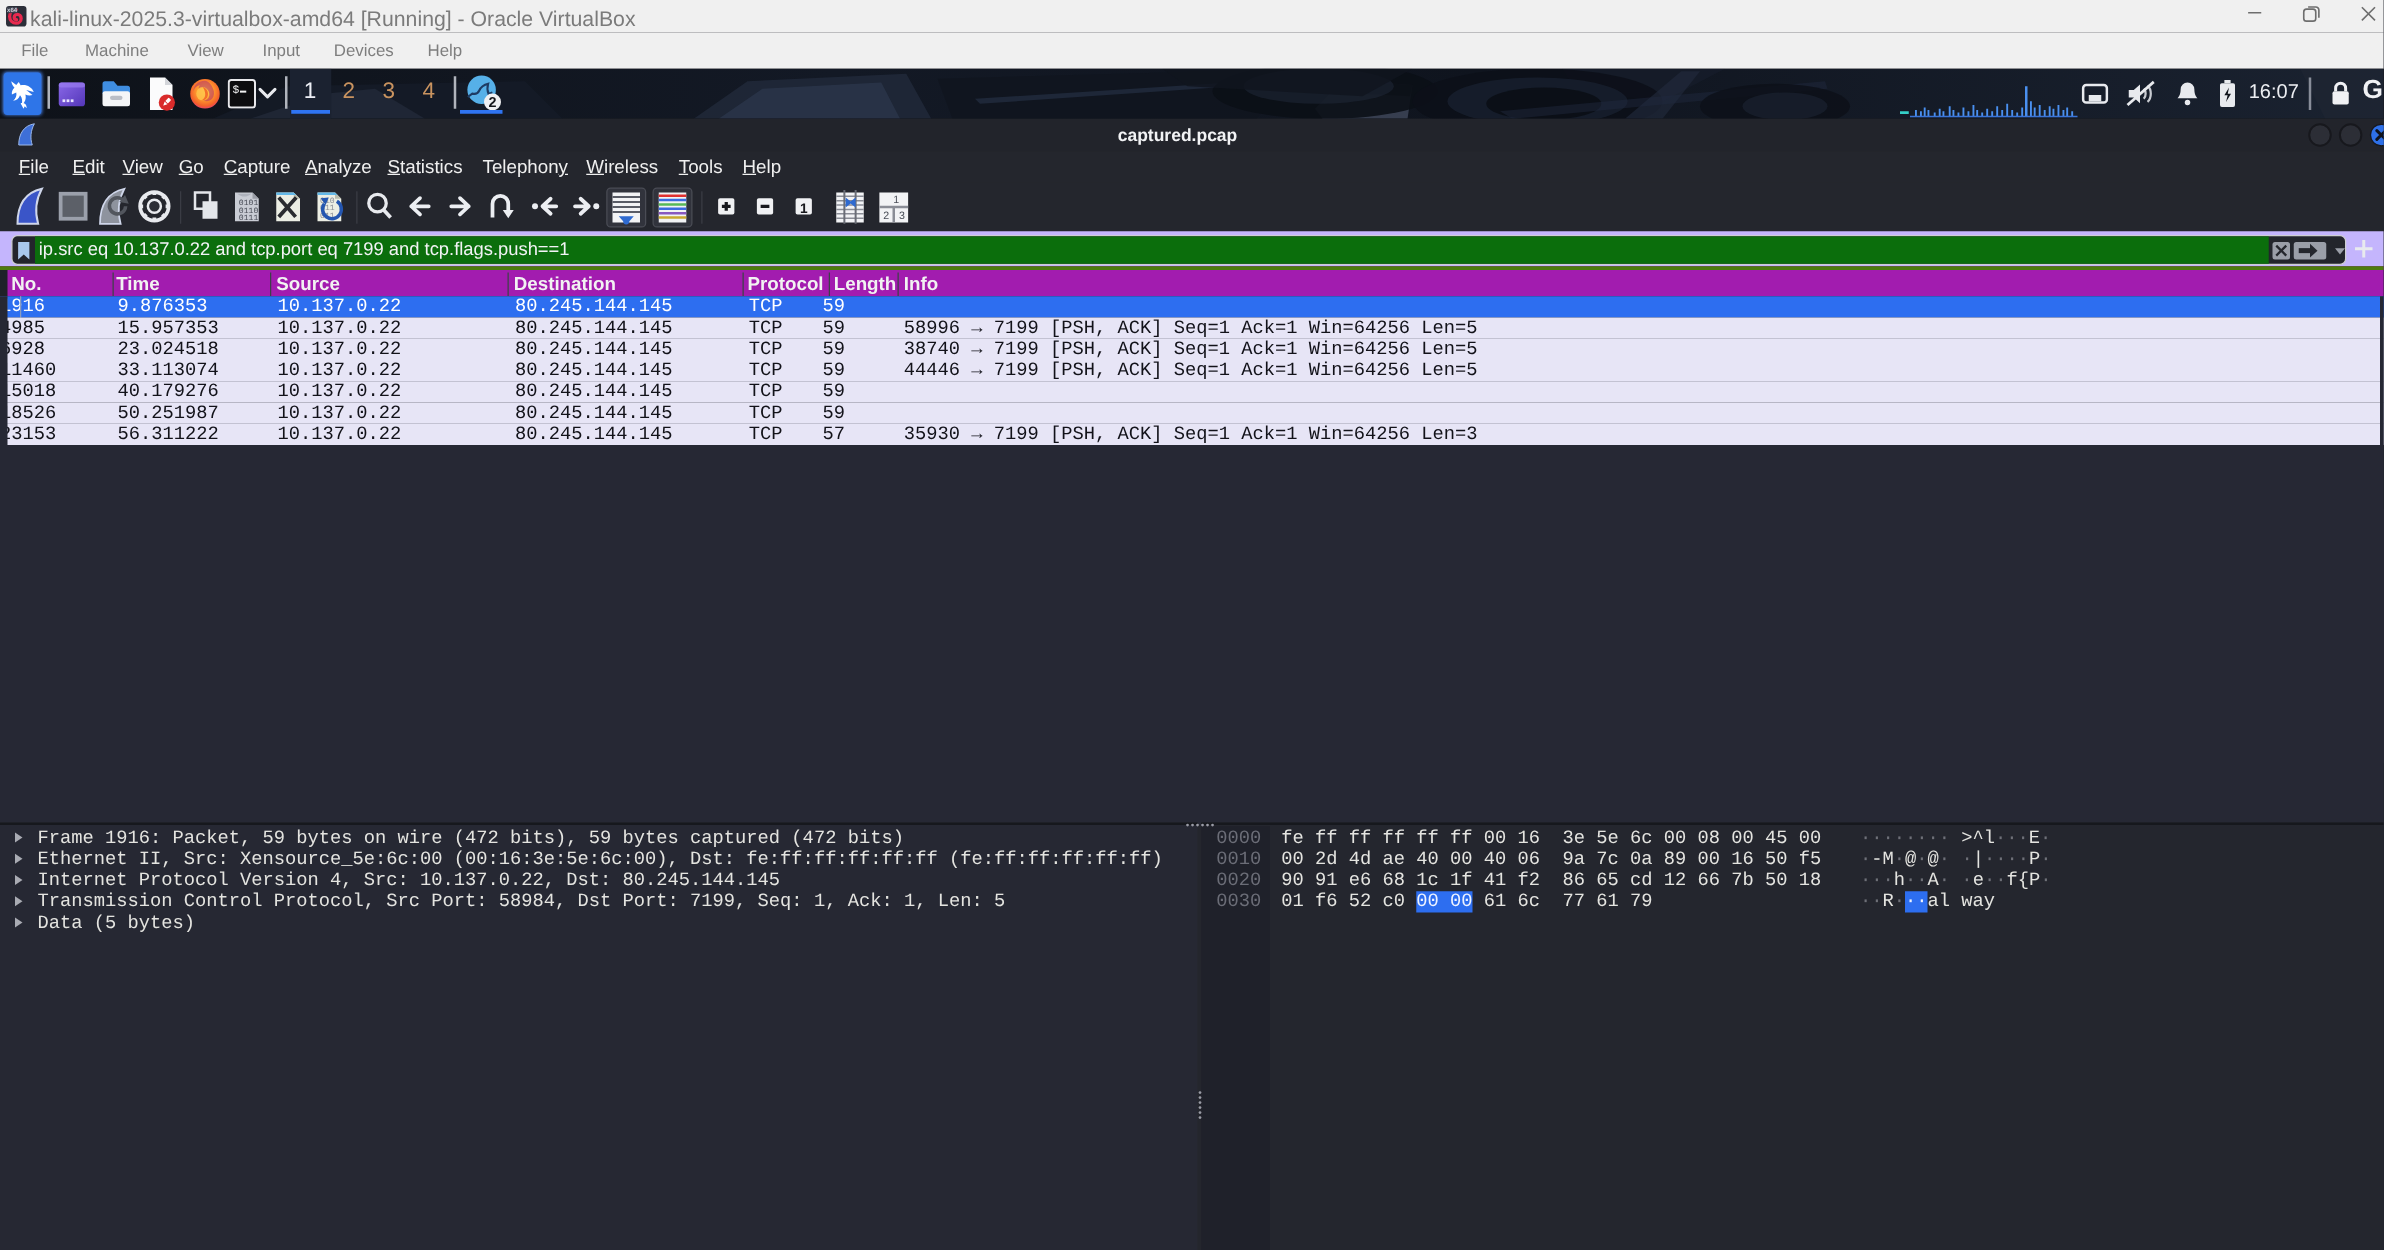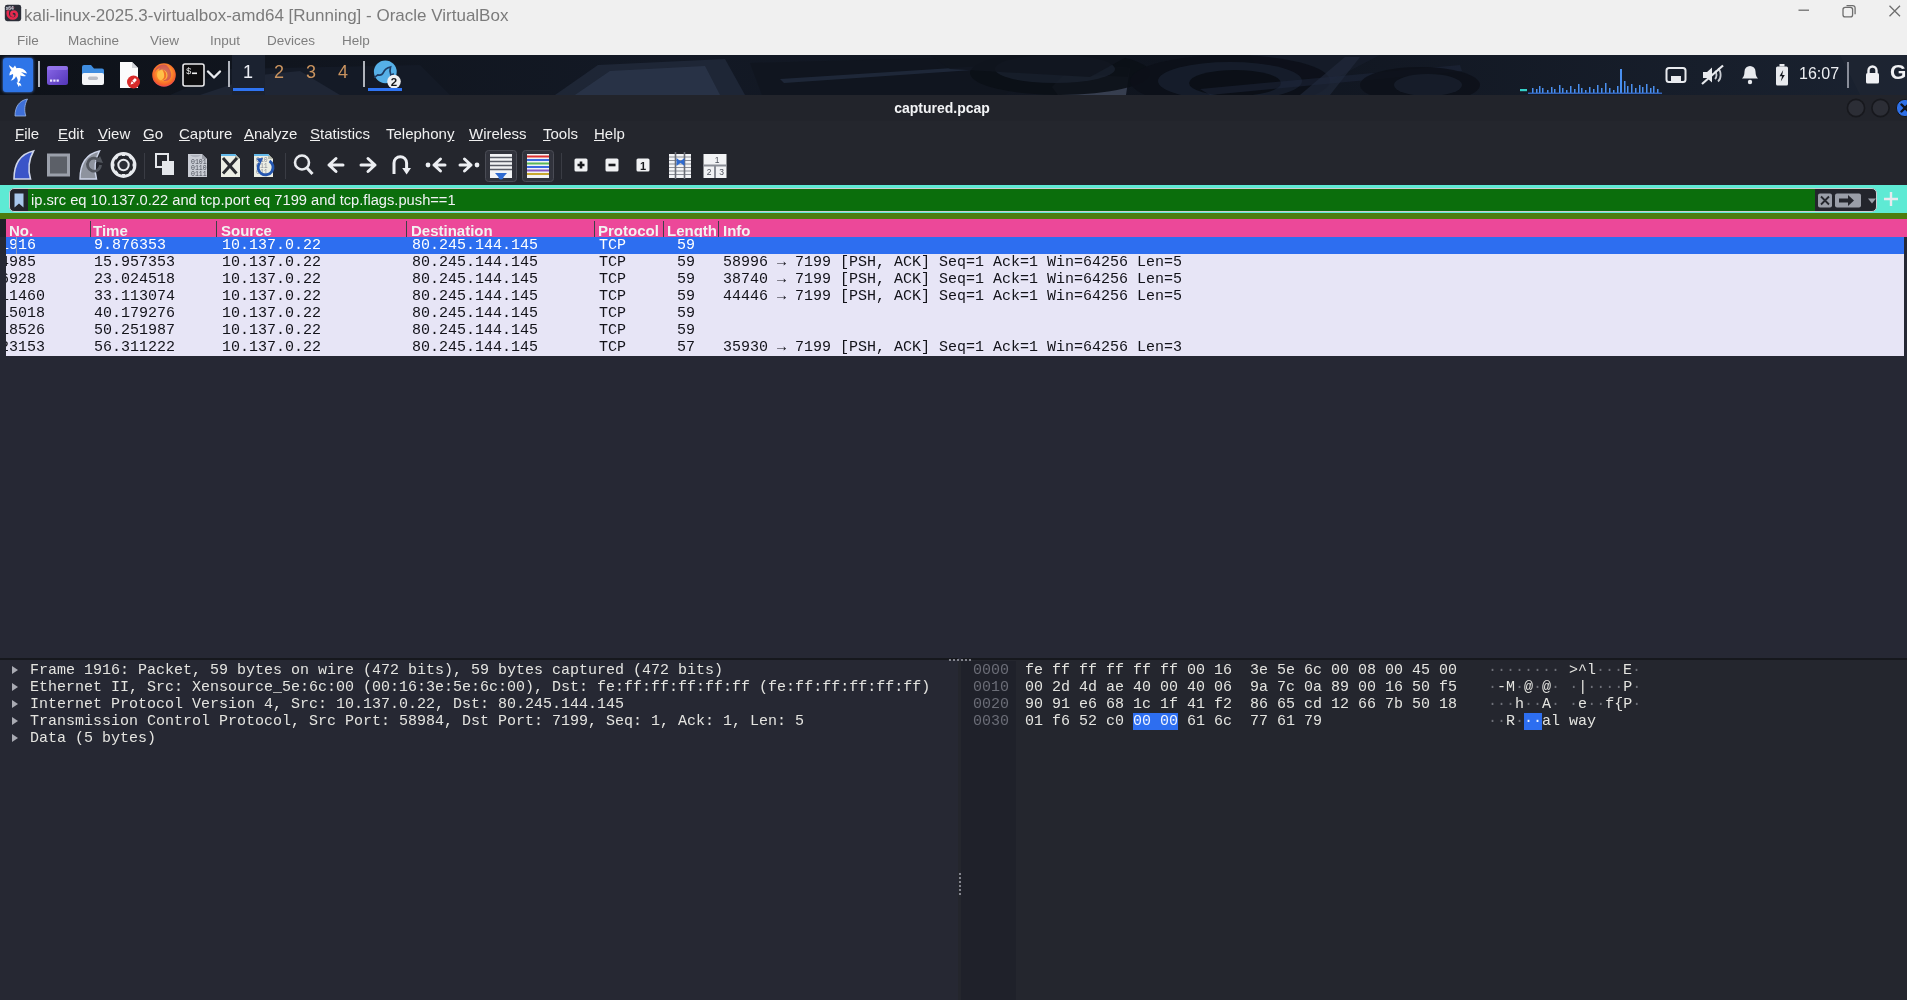--- a/index.html
+++ b/index.html
@@ -12,35 +12,35 @@
 .vb-menu-item{position:absolute;top:7px;font-size:13.5px;color:#7e7e7e}
 
 #taskbar{left:0;top:55px;width:1907px;height:40px;background:#10141c;overflow:hidden}
 .tsep{position:absolute;top:6px;width:1.5px;height:26px;background:#b0b4bc}
 .wsnum{position:absolute;top:7px;font-size:18px;color:#c9935f;width:32px;text-align:center}
 
 #ws-title{left:0;top:95px;width:1907px;height:26px;background:#22242b}
 #ws-menu{left:0;top:121px;width:1907px;height:25px;background:#24262d}
 .ws-menu-item{position:absolute;top:4px;font-size:15px;color:#f0f0f0}
 #ws-toolbar{left:0;top:146px;width:1907px;height:39px;background:#24262d}
-#filterbar{left:0;top:185px;width:1907px;height:28px;background:#5eead4}
-
-#plheader{left:0;top:213px;width:1907px;height:24px;background:#ec4899;border-top:6px solid #4d7c0f}
+#filterbar{left:0;top:185px;width:1907px;height:28px;background:#c4b5fd}
+
+#plheader{left:0;top:213px;width:1907px;height:24px;background:#a21caf;border-top:3px solid #4d7c0f}
 .hcol{position:absolute;top:3px;font-size:15px;font-weight:bold;color:#f2f2f2}
 .hsep{position:absolute;top:2px;width:1px;height:20px;background:#3e4049}
 #plbody{left:0;top:237px;width:1907px;height:423px;background:#262834}
 .prow{position:absolute;left:0;width:1907px;height:17px;background:#e7e5f6;color:#121219}
 .prow.sel{background:#2d6ef0;color:#fff}
 .prow span{position:absolute;top:0;font-family:"Liberation Mono",monospace;font-size:15px;line-height:17px;white-space:pre}
 .c-no{left:0;width:87px;text-align:left}
 .c-time{left:94px}
 .c-src{left:222px}
 .c-dst{left:412px}
 .c-proto{left:599px}
-.c-len{left:628px;width:67px;text-align:right}
+.c-len{left:658px;width:67px;text-align:left}
 .c-info{left:723px}
 
 #details{left:0;top:658px;width:958px;height:342px;background:#262833;border-top:2px solid #16181d}
 #hexpane{left:961px;top:658px;width:946px;height:342px;background:#24262e;border-top:2px solid #16181d}
 #hexoffcol{left:961px;top:661px;width:55px;height:339px;background:#1f212a}
 .dline{position:absolute;left:30px;font-family:"Liberation Mono",monospace;font-size:15px;line-height:17px;white-space:pre;color:#e4e4e0}
 .dtri{position:absolute;left:12px;width:0;height:0;border-left:6px solid #a9abb3;border-top:4px solid transparent;border-bottom:4px solid transparent}
 .hoff{position:absolute;left:973px;font-family:"Liberation Mono",monospace;font-size:15px;line-height:17px;white-space:pre;color:#6b6d77}
 .hhex{position:absolute;left:1025px;font-family:"Liberation Mono",monospace;font-size:15px;line-height:17px;white-space:pre;color:#e4e4e0}
 .hasc{position:absolute;left:1488px;font-family:"Liberation Mono",monospace;font-size:15px;line-height:17px;white-space:pre;color:#e4e4e0}

